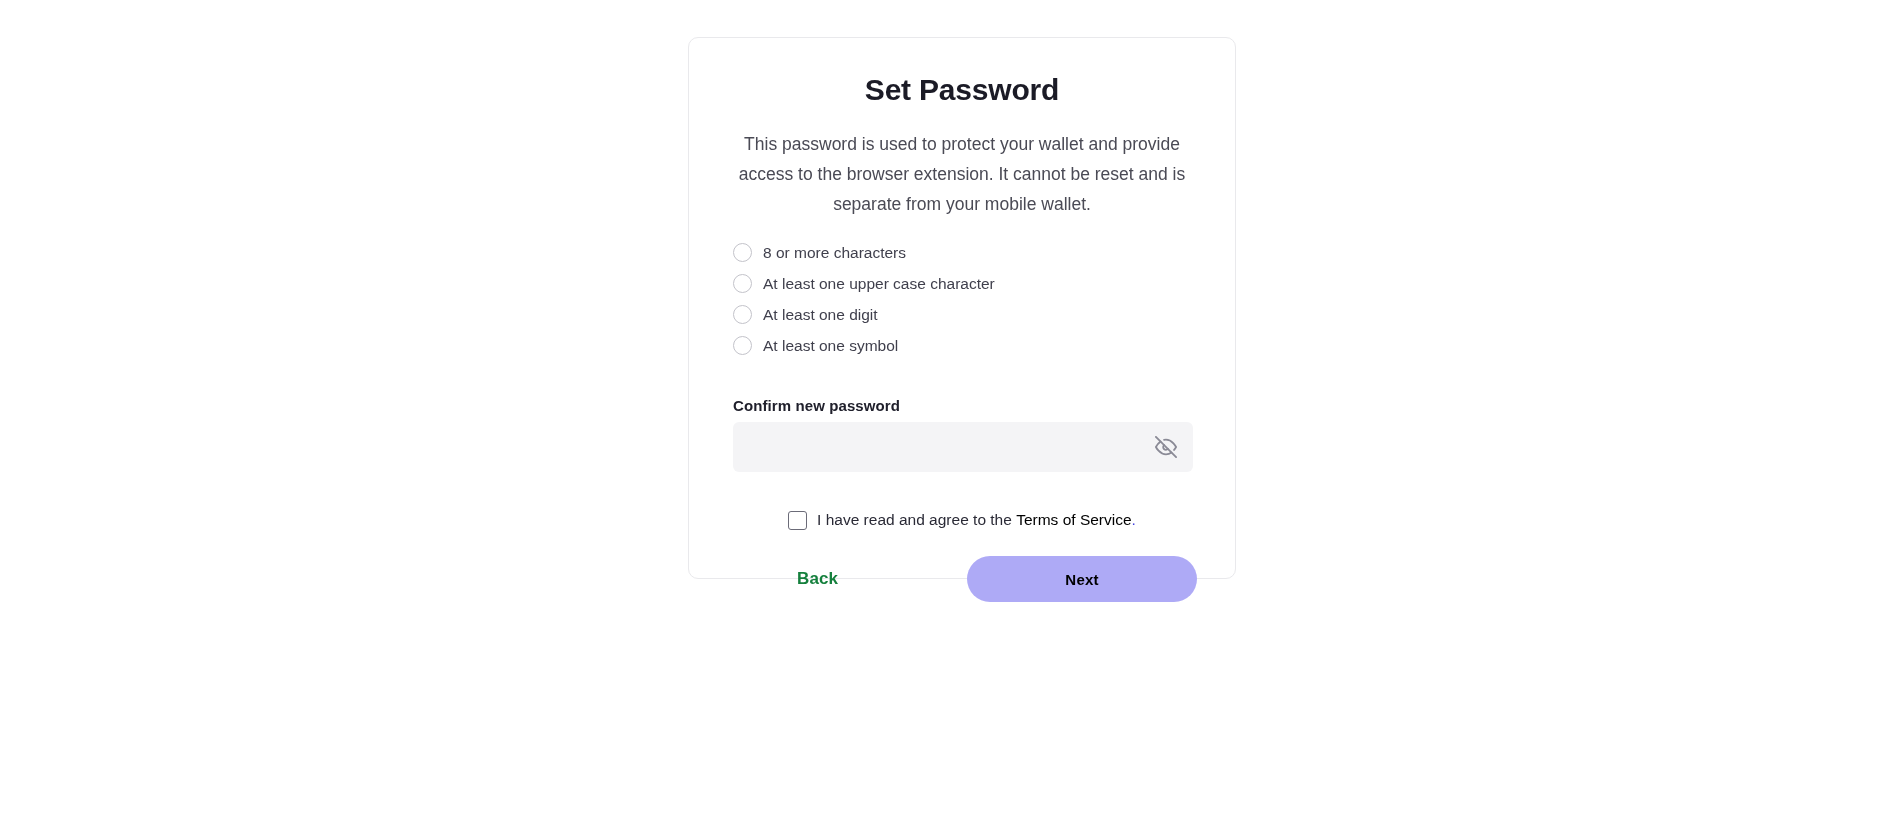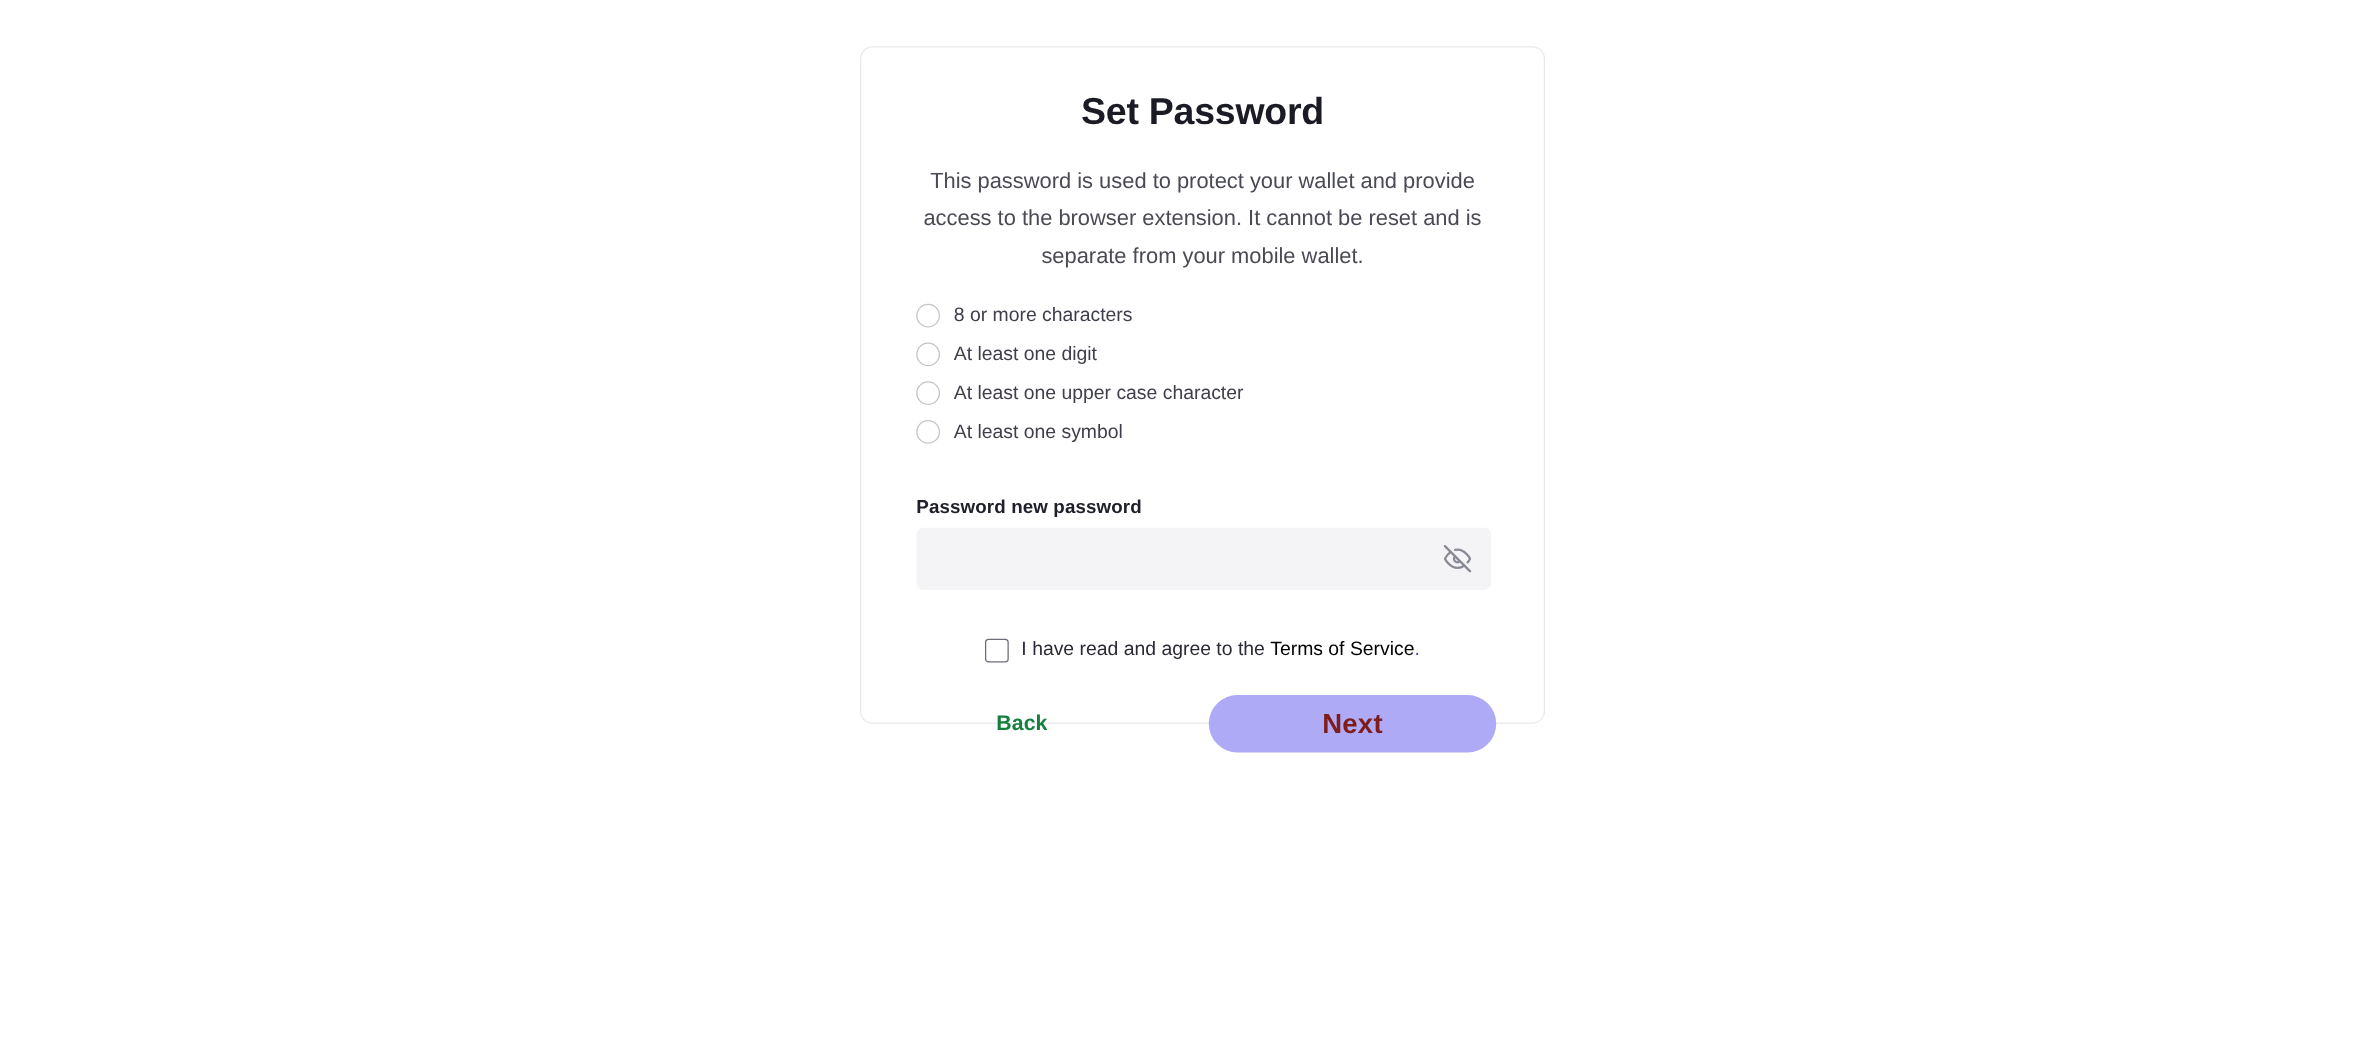--- a/index.html
+++ b/index.html
@@ -209,23 +209,23 @@
   }
   .next-btn {
     position: absolute;
     right: -6px;
     top: 0;
     width: 230px;
     height: 46px;
     border: none;
     border-radius: 23px;
     background: #aeaaf6;
-    color: #7f1d1d;
-    font-family: "Liberation Sans", sans-serif;
-    font-size: 22px;
+    color: #000000;
+    font-family: "Liberation Sans", sans-serif;
+    font-size: 15px;
     font-weight: bold;
     cursor: default;
     letter-spacing: 0.2px;
   }
 </style>
 </head>
 <body>
 
 <div id="page">
 
@@ -237,34 +237,34 @@
       <p class="page-desc">This password is used to protect your wallet and provide access to the browser extension. It cannot be reset and is separate from your mobile wallet.</p>
 
 
       <ul class="req-list">
         <li class="req-item">
           <span class="req-circle"></span>
           <span class="req-text">8 or more characters</span>
         </li>
         <li class="req-item">
           <span class="req-circle"></span>
+          <span class="req-text">At least one upper case character</span>
+        </li>
+        <li class="req-item">
+          <span class="req-circle"></span>
           <span class="req-text">At least one digit</span>
         </li>
         <li class="req-item">
           <span class="req-circle"></span>
-          <span class="req-text">At least one upper case character</span>
-        </li>
-        <li class="req-item">
-          <span class="req-circle"></span>
           <span class="req-text">At least one symbol</span>
         </li>
       </ul>
 
       <div class="field-block confirm">
-        <label class="field-label">Password new password</label>
+        <label class="field-label">Confirm new password</label>
 
         <div class="input-wrap">
           <input class="pw-input" type="password" placeholder="" style="">
           <button class="eye-btn">
             <span>
               <svg width="22" height="22" viewBox="0 0 24 24" fill="none" stroke="#8a8a96" stroke-width="2" stroke-linecap="round" stroke-linejoin="round">
                 <path d="M17.94 17.94A10.07 10.07 0 0 1 12 20c-7 0-11-8-11-8a18.45 18.45 0 0 1 5.06-5.94"></path>
                 <path d="M9.9 4.24A9.12 9.12 0 0 1 12 4c7 0 11 8 11 8a18.5 18.5 0 0 1-2.16 3.19"></path>
                 <path d="M14.12 14.12a3 3 0 1 1-4.24-4.24"></path>
                 <line x1="1" y1="1" x2="23" y2="23"></line>

